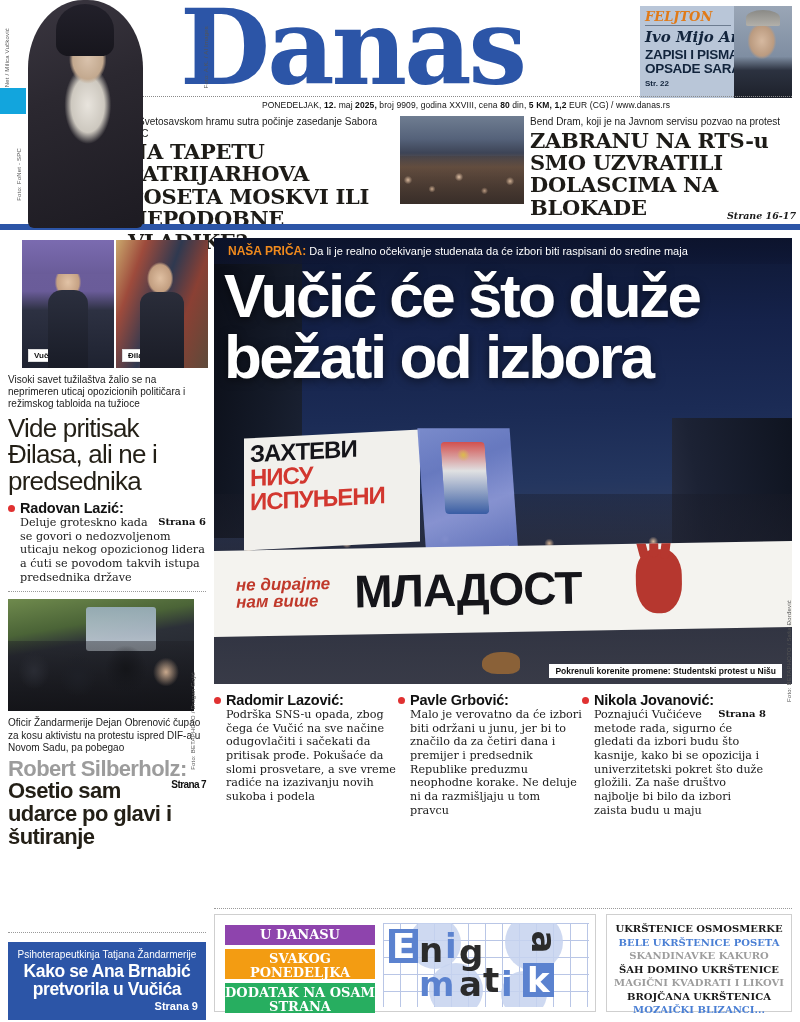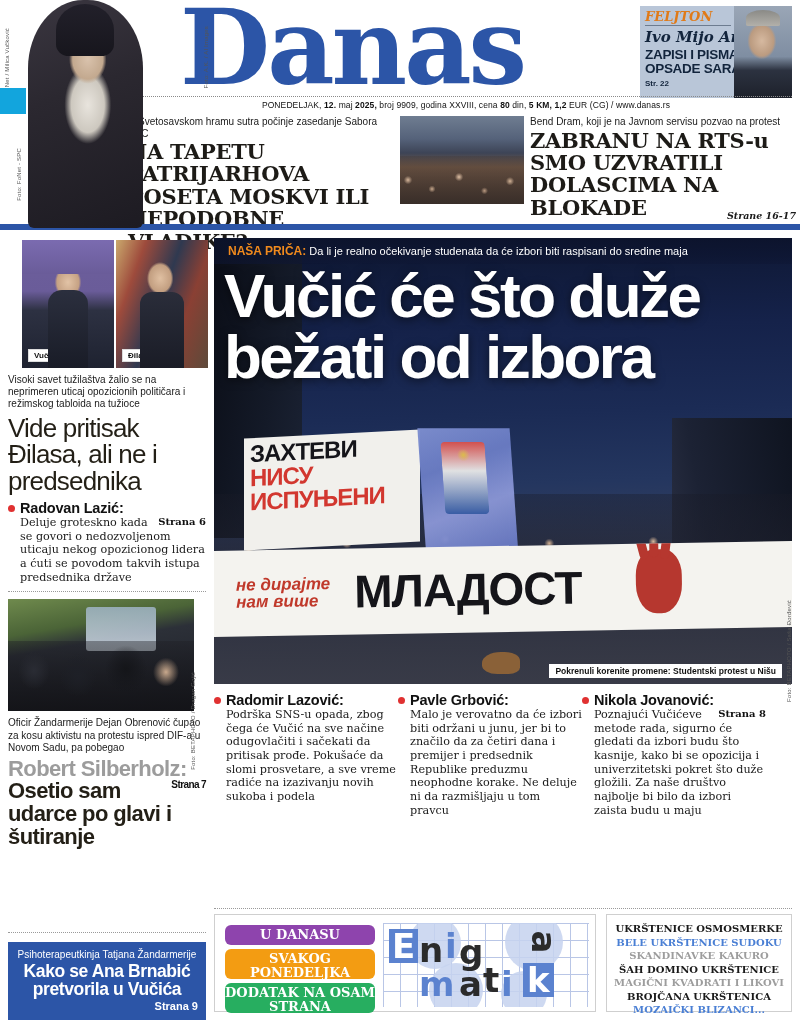--- a/index.html
+++ b/index.html
@@ -241,21 +241,21 @@
   }
   #credit-main { left: 786px; top: 600px; }
 
   .quotes-row { display:flex; gap: 0; padding-top: 8px; }
   .qcol { width: 184px; position: relative; padding-left: 12px; }
 
   
   .bottom { position:absolute; left: 214px; top: 908px; width: 578px; height: 106px; }
   .enig-box { position:absolute; left:0; top:6px; width: 382px; height: 98px; border:1px solid #cfcfcf; background:#fff; }
   .badge { position:absolute; left:10px; width: 150px; color:#fff; font-family:"DejaVu Serif", serif;
-    font-weight:bold; text-align:center; font-size: 13px; line-height:1.08;border-radius:6px; }
+    font-weight:bold; text-align:center; font-size: 13px; line-height:1.08; }
   #badge-udanasu { top: 10px; height: 20px; background:#8e44ad; padding-top:3px; }
   #badge-svakog { top: 34px; height: 30px; background:#f39c12; padding-top:3px; }
   #badge-dodatak { top: 68px; height: 30px; background:#27ae60; padding-top:3px; }
   .enig-logo { position:absolute; left:168px; top:8px; width:206px; height:84px; overflow:hidden;
     background-image: linear-gradient(#b9c6e6 1px, transparent 1px), linear-gradient(90deg,#b9c6e6 1px, transparent 1px);
     background-size: 17px 17px; }
   .enig-blob { position:absolute; border-radius:50%; background:#c6d2ee; opacity:.85; }
   .enig-ch { position:absolute; font-family:"DejaVu Sans", sans-serif; font-weight:bold; font-size:34px; line-height:1; }
   .puzzle-box { position:absolute; right:0; top:6px; width: 186px; height: 98px; border:1px solid #cfcfcf;
     background:#fff; font-family:"DejaVu Serif", serif; font-weight:bold; font-size: 10px;
@@ -457,21 +457,21 @@
         <span class="enig-ch" style="left:36px; top:44px; color:#5b82cf;">m</span>
         <span class="enig-ch" style="left:76px; top:44px; color:#2b2b2b;">a</span>
         <span class="enig-ch" style="left:100px;top:40px; color:#2b2b2b;">t</span>
         <span class="enig-ch" style="left:118px;top:44px; color:#5b82cf;">i</span>
         <span class="enig-ch" style="left:140px;top:40px; color:#fff; background:#5b82cf; padding:0 4px;">k</span>
       </div>
     </div>
 
     <div class="puzzle-box">
       <div class="pz-dark"><span>UKRŠTENICE OSMOSMERKE</span></div>
-      <div class="pz-blue"><span>BELE UKRŠTENICE SUDOKU</span></div>
+      <div class="pz-blue"><span>BELE UKRŠTENICE POSETA</span></div>
       <div class="pz-gray"><span>SKANDINAVKE KAKURO</span></div>
       <div class="pz-dark"><span>ŠAH DOMINO UKRŠTENICE</span></div>
       <div class="pz-gray"><span>MAGIČNI KVADRATI I LIKOVI</span></div>
       <div class="pz-dark"><span>BROJČANA UKRŠTENICA</span></div>
       <div class="pz-blue"><span>MOZAIČKI BLIZANCI...</span></div>
     </div>
   </div>
 
 </div>
 

